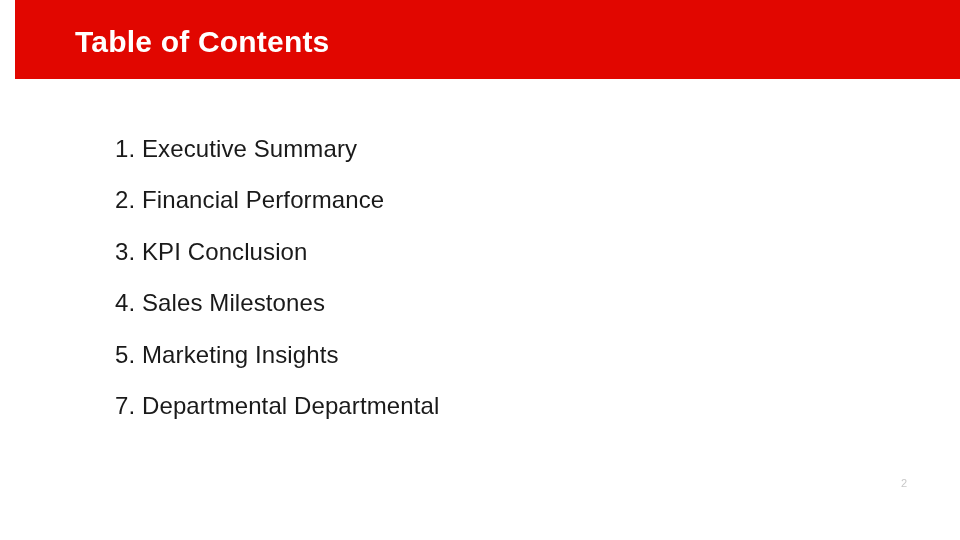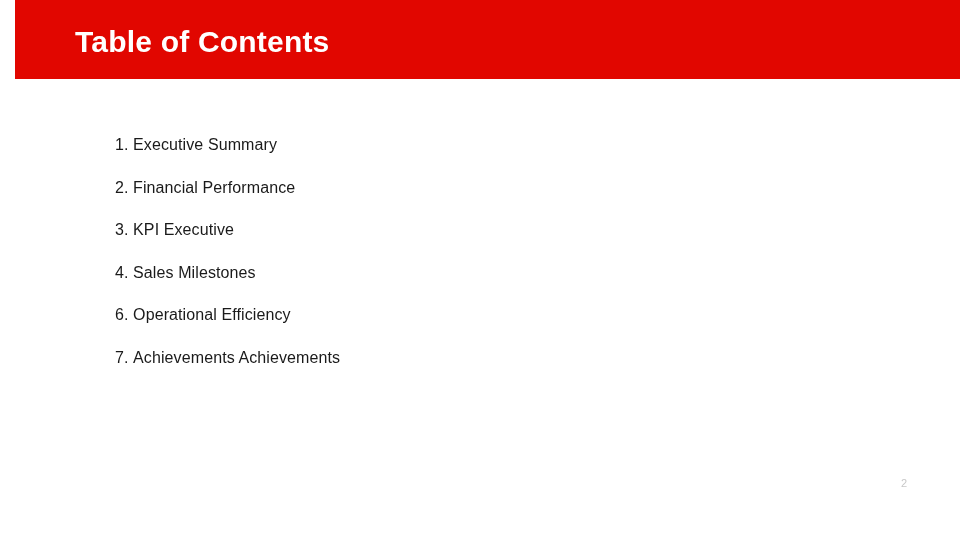--- a/index.html
+++ b/index.html
@@ -40,21 +40,21 @@
     line-height: 1.2;
     white-space: nowrap;
   }
   .toc-list {
     position: absolute;
     left: 100px;
     top: 136px;
     width: 760px;
   }
   .toc-item {
-    font-size: 16px;
+    font-size: 24px;
     color: #1a1a1a;
     line-height: 1.1;
     margin-bottom: 25px;
     white-space: nowrap;
     letter-spacing: 0.1px;
   }
   .toc-item.gap-before {
     margin-top: 27px;
   }
   .toc-num {
@@ -84,31 +84,31 @@
     <div class="toc-item">
       <span class="toc-num">1.</span>
       <span class="toc-label">Executive Summary</span>
     </div>
     <div class="toc-item">
       <span class="toc-num">2.</span>
       <span class="toc-label">Financial Performance</span>
     </div>
     <div class="toc-item">
       <span class="toc-num">3.</span>
-      <span class="toc-label">KPI Executive</span>
+      <span class="toc-label">KPI Conclusion</span>
     </div>
     <div class="toc-item">
       <span class="toc-num">4.</span>
       <span class="toc-label">Sales Milestones</span>
     </div>
     <div class="toc-item">
-      <span class="toc-num">6.</span>
-      <span class="toc-label">Operational Efficiency</span>
+      <span class="toc-num">5.</span>
+      <span class="toc-label">Marketing Insights</span>
     </div>
     <div class="toc-item">
       <span class="toc-num">7.</span>
-      <span class="toc-label">Achievements Achievements</span>
+      <span class="toc-label">Departmental Departmental</span>
     </div>
   </div>
 
   <div class="page-number">2</div>
 
 </div>
 
 </body></html>

